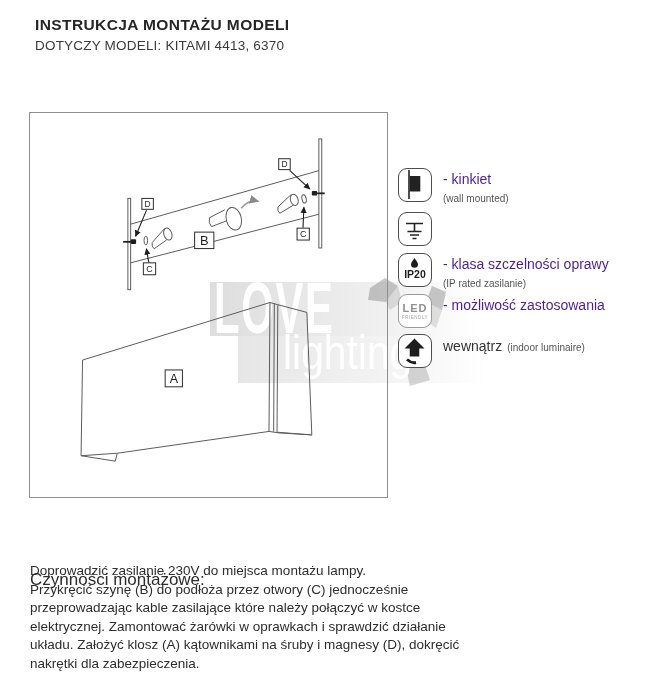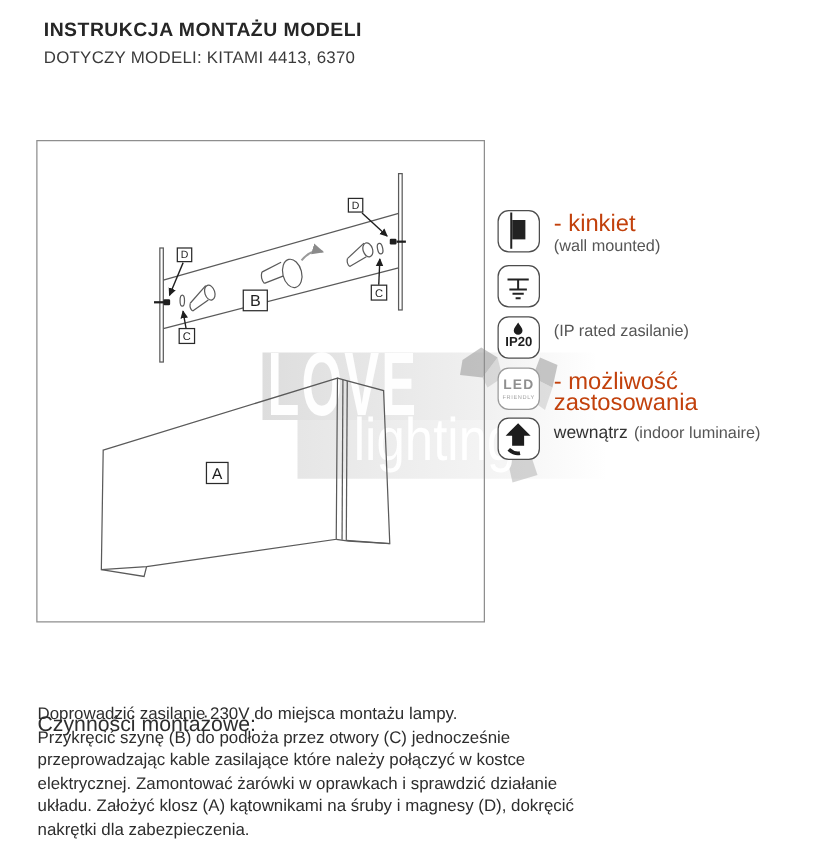--- a/index.html
+++ b/index.html
@@ -26,24 +26,24 @@
   .dbox{left:29px;top:112px;width:359px;height:386px;border:1px solid #8e8e8e;box-sizing:border-box;z-index:3;}
   .dbox svg{position:absolute;left:0;top:0;}
   .dsvg-text{font-family:"Liberation Sans", sans-serif;fill:#1d1d1d;}
 
   
   .leg-row{position:absolute;left:398px;display:flex;align-items:flex-start;z-index:4;}
   .leg-icon{width:34px;height:34px;border:1.6px solid #4d4d4d;border-radius:9px;box-sizing:border-box;
             background:#fff;flex:0 0 auto;position:relative;overflow:hidden;}
   .leg-icon.lt{border-color:#9a9a9a;}
   .leg-text{margin-left:11px;padding-top:3px;}
-  .leg-main{font-size:19px;line-height:17px;color:#c2410c;}
+  .leg-main{font-size:14px;line-height:17px;color:#4c1d95;}
   .leg-main2{font-size:14px;color:#333;margin-right:5px;}
   .leg-main2:empty{display:none;margin:0;}
-  .leg-sub{font-size:13px;color:#555;}
+  .leg-sub{font-size:10px;color:#555;}
   .leg-line2{line-height:17px;}
   .ip20-txt{position:absolute;left:0;right:0;top:14px;text-align:center;font-size:10.5px;font-weight:bold;color:#1d1d1d;letter-spacing:0;}
   .led-txt{position:absolute;left:0;right:0;top:7px;text-align:center;font-size:11px;font-weight:bold;color:#8f8f8f;letter-spacing:1px;}
   .led-sub{position:absolute;left:0;right:0;top:20px;text-align:center;font-size:4.5px;color:#a3a3a3;letter-spacing:.5px;}
 
   
   .ins-head{left:30px;top:531px;font-size:17px;color:#2d2d2d;margin-top:39px;}
   .ins-body{left:30px;top:562px;width:470px;font-size:13.5px;line-height:18.6px;color:#2d2d2d;white-space:pre-line;}
 </style>
 </head>
@@ -170,20 +170,21 @@
 </div>
 
 <div class="leg-row" style="top:253px">
   <div class="leg-icon">
     <svg width="31" height="14" viewBox="0 0 31 14" style="position:absolute;top:2px;left:0;">
       <path d="M15.5,2 C17.3,4.8 19,6.5 19,8.3 A3.5,3.5 0 0 1 12,8.3 C12,6.5 13.7,4.8 15.5,2 Z" fill="#1d1d1d"></path>
     </svg>
     <div class="ip20-txt">IP20</div>
   </div>
   <div class="leg-text">
+    <div class="leg-main">- klasa szczelności oprawy</div>
     <div class="leg-line2"><span class="leg-sub">(IP rated zasilanie)</span></div>
   </div>
 </div>
 
 <div class="leg-row" style="top:294px">
   <div class="leg-icon lt">
     <div class="led-txt">LED</div>
     <div class="led-sub">FRIENDLY</div>
   </div>
   <div class="leg-text">

